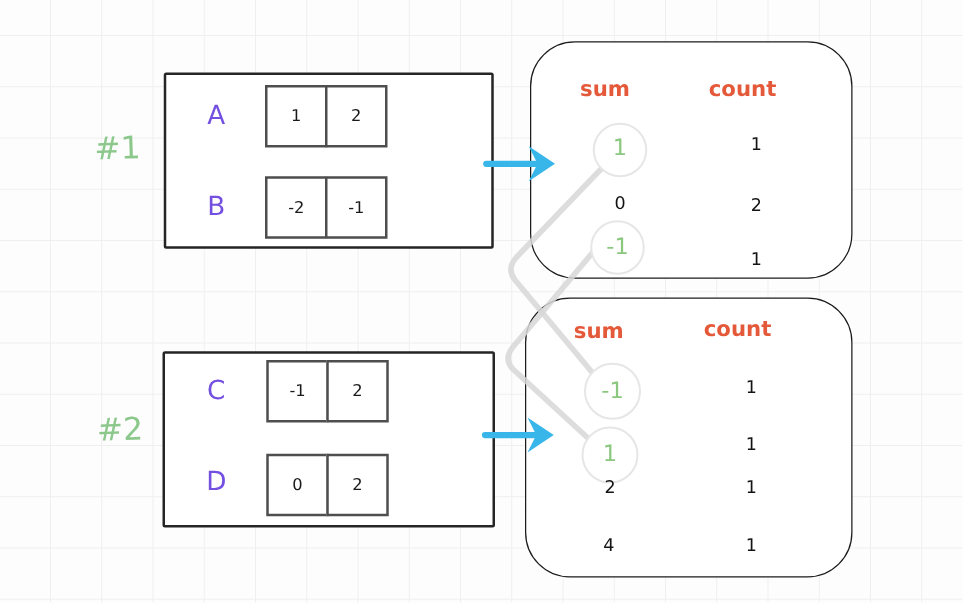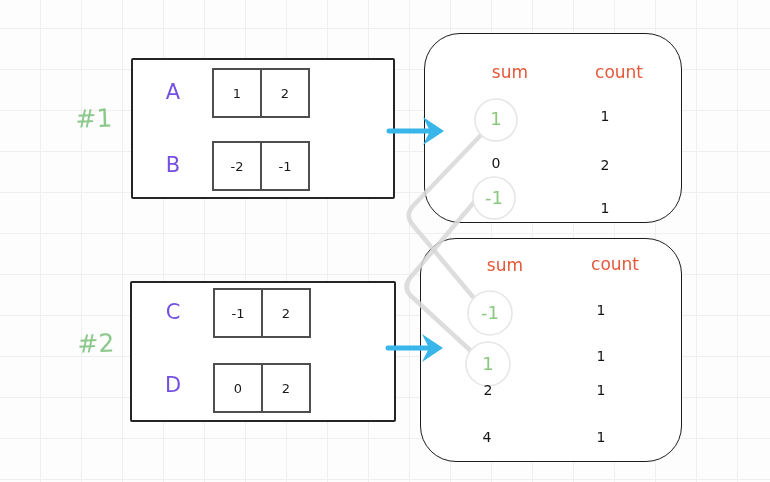--- a/index.html
+++ b/index.html
@@ -30,21 +30,21 @@
     width:50px;height:50px;box-sizing:border-box;border:2px solid #4e4e4e;
     background:#fff;display:flex;align-items:center;justify-content:center;
     font-size:13px;color:#1a1a1a;
   }
   .cell + .cell{margin-left:-2px;}
   .round-table{
     position:absolute;background:#ffffff;border:1.6px solid #1c1c1c;
     border-radius:36px;box-sizing:border-box;z-index:1;
   }
   .tbl-header{
-    position:absolute;color:#e4593a;font-size:17px;text-align:right;z-index:10;
+    position:absolute;color:#e4593a;font-size:17px;text-align:left;z-index:10;font-weight:bold;
   }
   .num{
     position:absolute;font-size:14px;color:#141414;width:40px;height:20px;
     text-align:center;line-height:20px;z-index:10;
   }
   .num.green{color:#8bc87f;font-size:18px;}
   .overlay-svg{position:absolute;left:0;top:0;z-index:5;pointer-events:none;}
   .connector{fill:none;stroke:#d7d7d7;stroke-width:4.5;stroke-linecap:round;
     stroke-linejoin:round;opacity:0.85;}
   .hl-circle{fill:#ffffff;stroke:#e6e6e6;stroke-width:1.6;}

